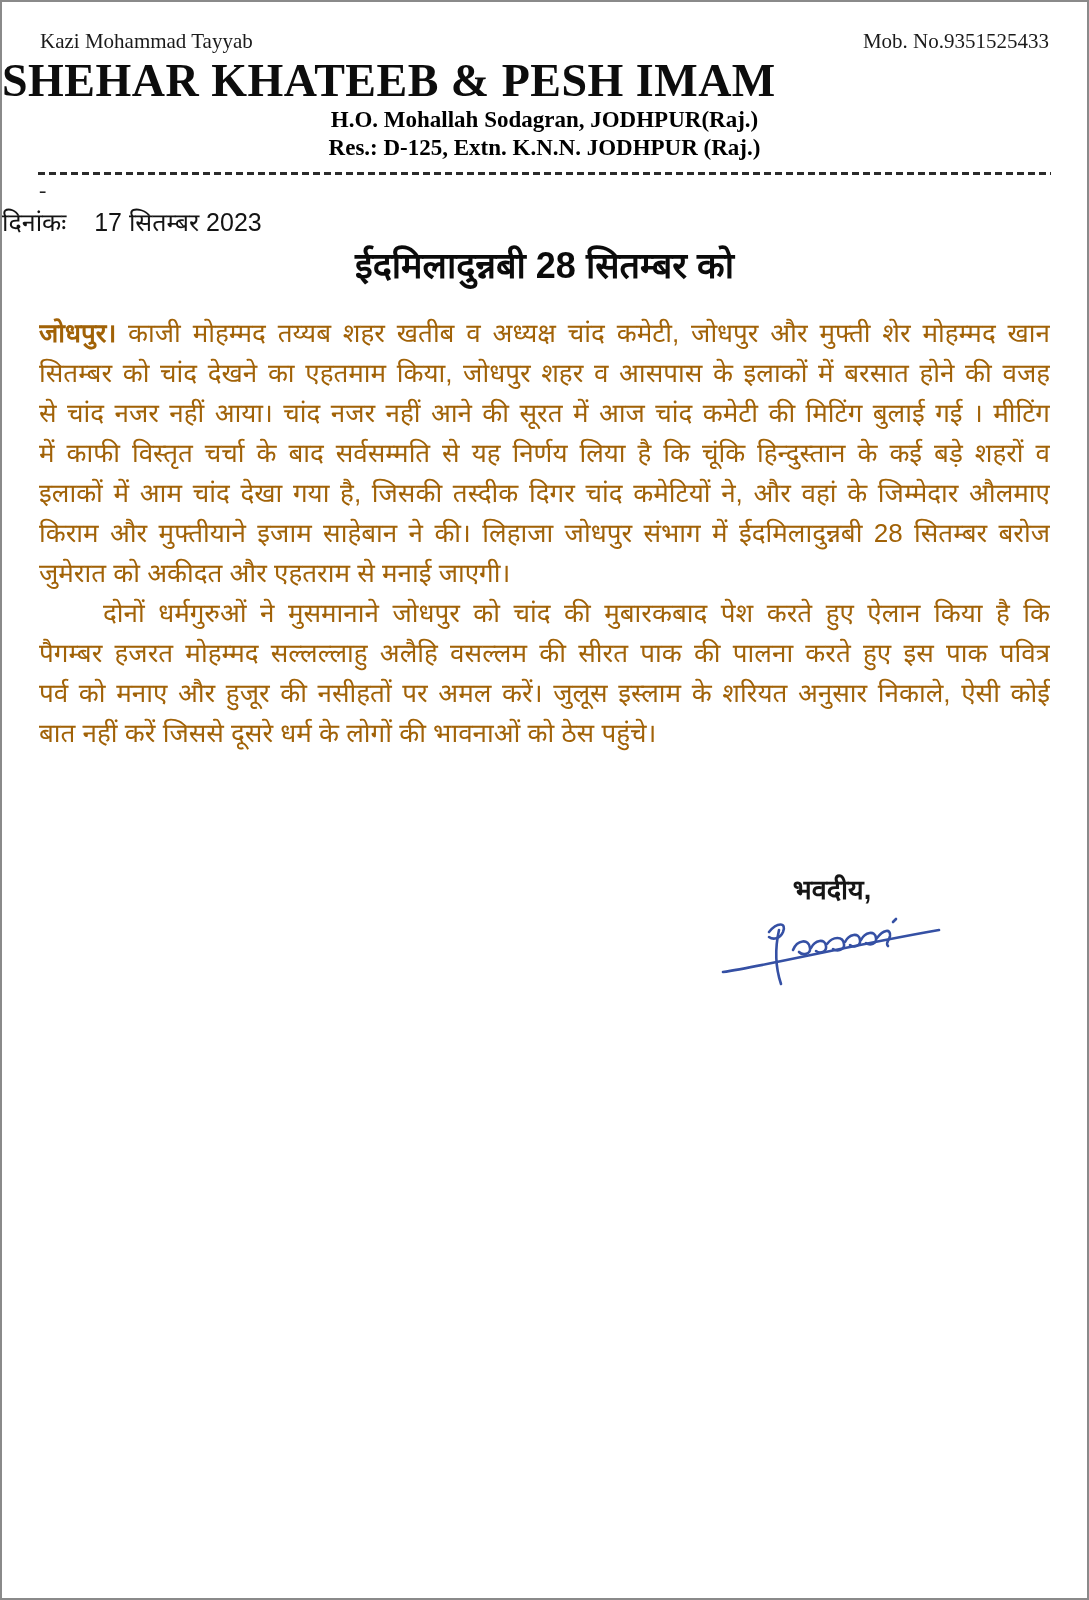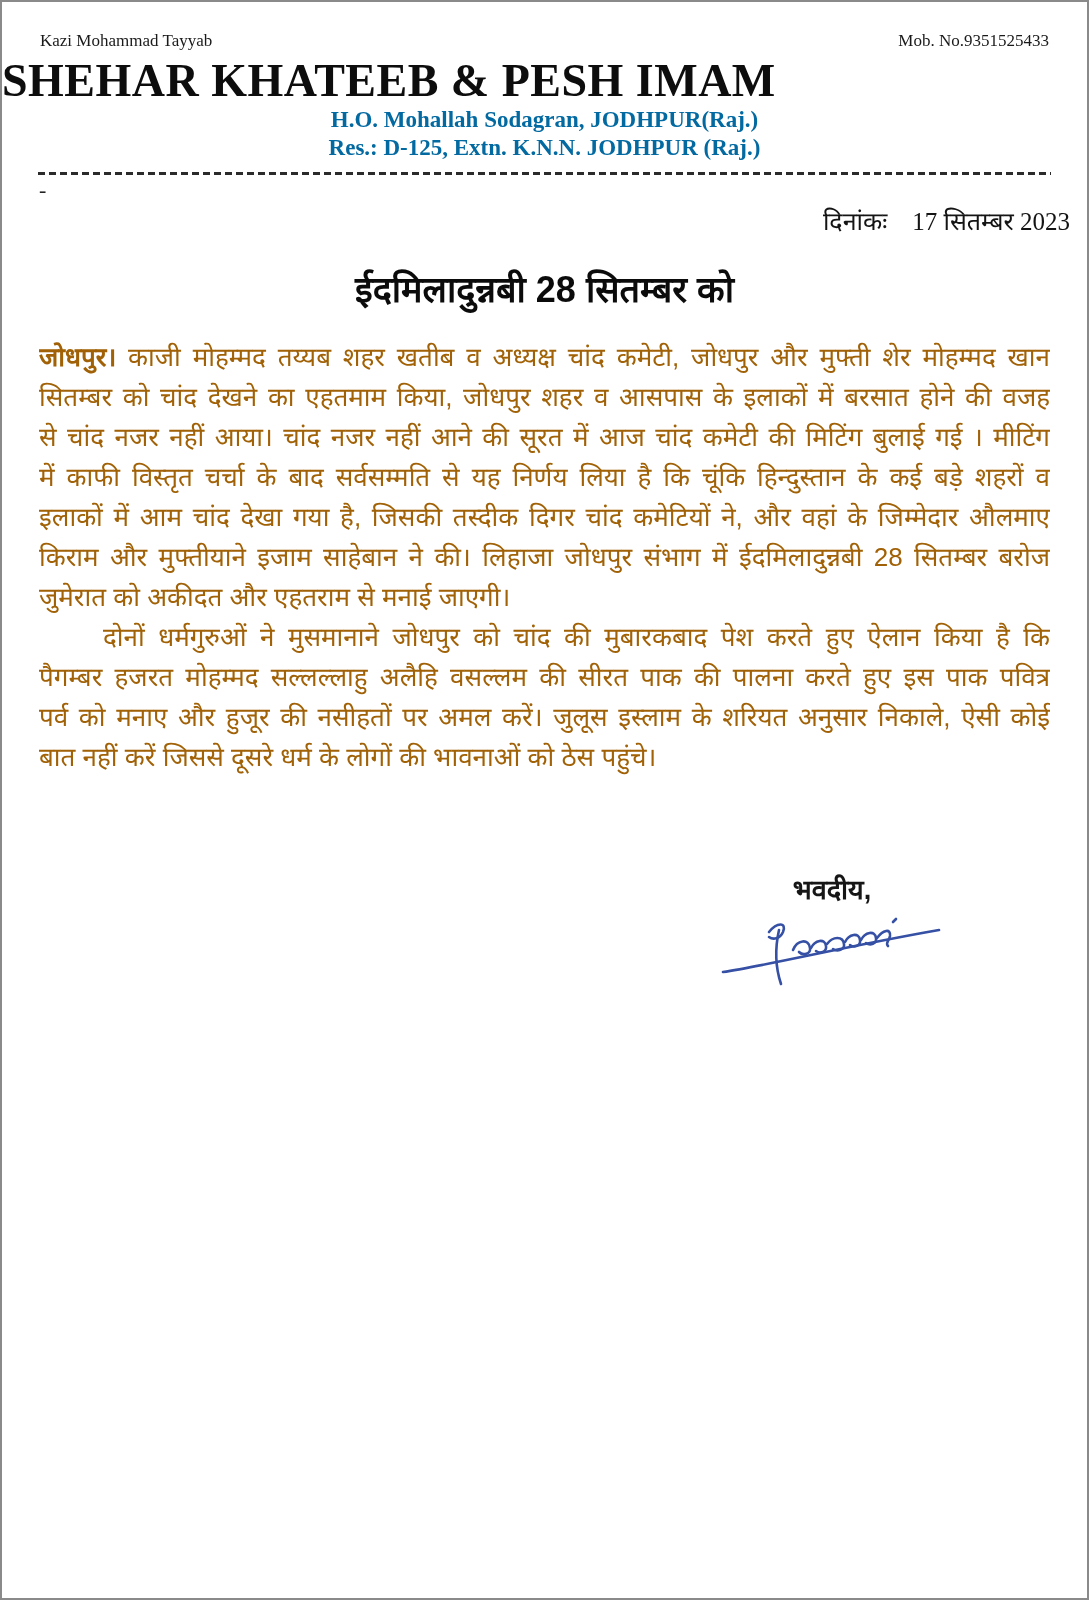--- a/index.html
+++ b/index.html
@@ -12,48 +12,48 @@
     box-sizing:border-box;
     overflow:hidden;
     color:#111;
     font-family:"Liberation Sans","DejaVu Sans",sans-serif;
   }
   
   .head-row {
     display:flex; justify-content:space-between; align-items:flex-start;
     padding:26px 38px 0 38px;
     font-family:"Liberation Serif","DejaVu Serif",serif;
-    font-size:17px; line-height:26px; color:#1a1a1a;
+    font-size:21px; line-height:26px; color:#1a1a1a;
   }
   .org-title {
     text-align:left;
     font-family:"Liberation Serif","DejaVu Serif",serif;
     font-weight:bold; font-size:46px; line-height:50px;
     letter-spacing:0.5px; margin-top:2px; color:#0d0d0d;
   }
   .org-address {
     text-align:center;
     font-family:"Liberation Serif","DejaVu Serif",serif;
-    font-weight:bold; font-size:23px; line-height:28px; color:#0369a1;
+    font-weight:bold; font-size:23px; line-height:28px; color:#000000;
   }
   .rule-dashed {
     margin:10px 36px 0 36px; height:3px;
     background:repeating-linear-gradient(90deg,#2b2b2b 0 7px,transparent 7px 11px);
   }
   .stray-dash {
     margin:4px 0 0 37px; font-size:22px; line-height:22px;
     font-family:"Liberation Serif","DejaVu Serif",serif; color:#222;
   }
   
   .date-line {
-    text-align:right; padding-right:17px; margin-top:6px;
-    font-size:25px; line-height:30px; white-space:pre; color:#141414;font-family:Liberation Serif, serif;
+    padding-right:17px; margin-top:6px;
+    font-size:25px; line-height:30px; white-space:pre; color:#141414;
   }
   .main-heading {
-    text-align:center; margin-top:32px;
+    text-align:center; margin-top:8px;
     font-weight:bold; font-size:36px; line-height:42px; color:#0b0b0b;
   }
   
   .body-text { margin:26px 37px 0 37px; font-size:26px; color:#a16207; }
   .bline {
     line-height:40px; height:40px; overflow:hidden;
     text-align:justify; text-align-last:justify; text-justify:inter-word;
   }
   .bline.last { text-align:left; text-align-last:left; }
   .bline.indent { text-indent:64px; }

